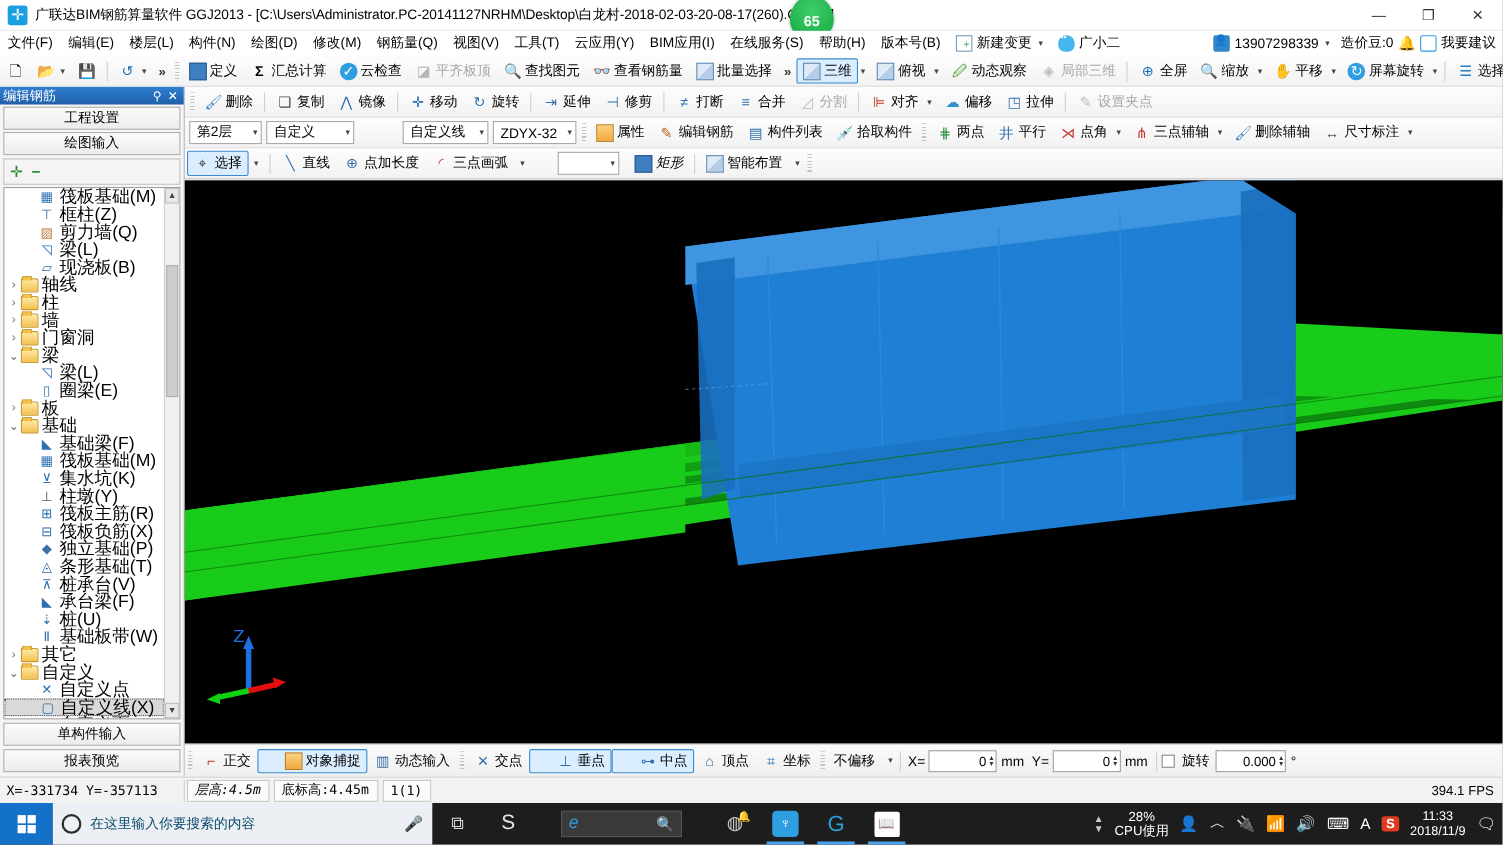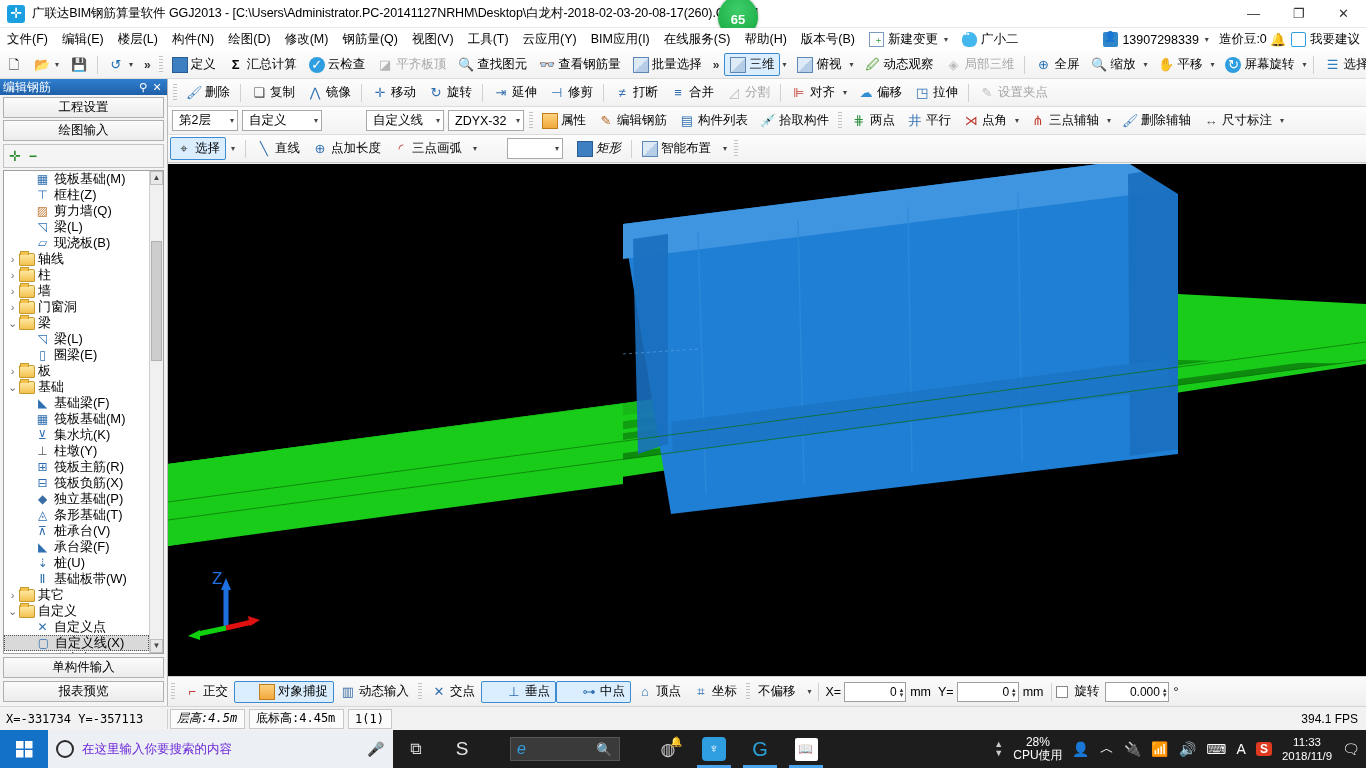--- a/index.html
+++ b/index.html
@@ -150,21 +150,21 @@
     position: relative;
   }
   .folder:before {
     content:""; position:absolute; left:0; top:-3px; width:7px; height:3px;
     background:#f2c14e; border:1px solid #c79a2e; border-bottom:none; border-radius:1px 1px 0 0;
   }
   .leafico {
     width:15px; height:14px; flex:none; margin-right:4px; position:relative;
     display:inline-block;
   }
-  .lbl { font-size:13px; }
+  .lbl { font-size:16px; }
   .tree-sb {
     position:absolute; right:0; top:0; width:14px; bottom:0;
     background:#f0f0f0; border-left:1px solid #cfcfcf;
   }
   .tree-sb .arrow {
     height:14px; background:#e8e8e8; border:1px solid #c0c0c0;
     text-align:center; font-size:8px; line-height:12px; color:#444;
   }
   .tree-sb .thumb {
     position:absolute; left:1px; right:1px; top:70px; height:120px;
@@ -236,21 +236,21 @@
     background:
       linear-gradient(#fff,#fff) 0 0/7.5px 7.5px no-repeat,
       linear-gradient(#fff,#fff) 9.5px 0/7.5px 7.5px no-repeat,
       linear-gradient(#fff,#fff) 0 9.5px/7.5px 7.5px no-repeat,
       linear-gradient(#fff,#fff) 9.5px 9.5px/7.5px 7.5px no-repeat; }
   .searchbox {
     width:345px; height:38px; background:#eceff3; color:#333;
     display:flex; align-items:center; gap:8px; padding:0 8px;
   }
   .cortana { width:18px; height:18px; border:2px solid #2b2b2b; border-radius:50%; flex:none; }
-  .search-text { font-size:12.5px; color:#6d28d9; flex:1; }
+  .search-text { font-size:12.5px; color:#0c4a6e; flex:1; }
   .mic { font-size:14px; color:#333; }
   .tb-apps { display:flex; align-items:center; height:38px; }
   .tb-app {
     width:46px; height:38px; display:flex; align-items:center; justify-content:center;
     position:relative;
   }
   .tb-app.open:after {
     content:""; position:absolute; bottom:0; left:6px; right:6px; height:3px; background:#4aa3ec;
   }
   .tray { margin-left:auto; display:flex; align-items:center; gap:10px; padding-right:6px; font-size:12px; }

